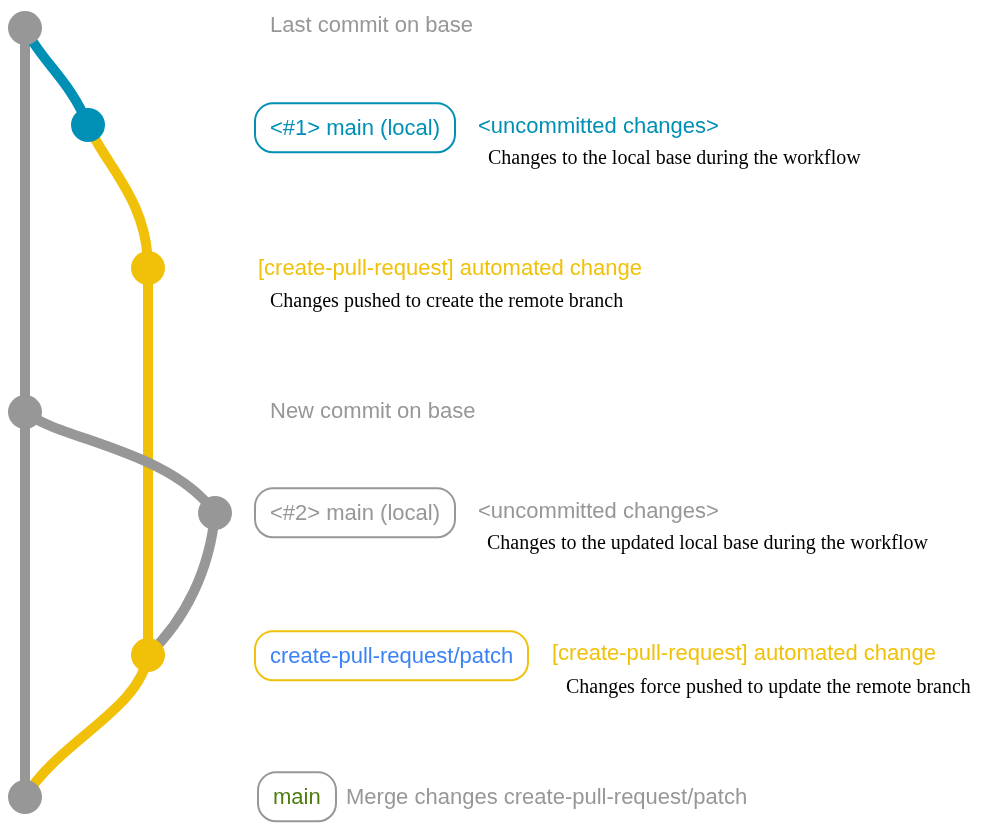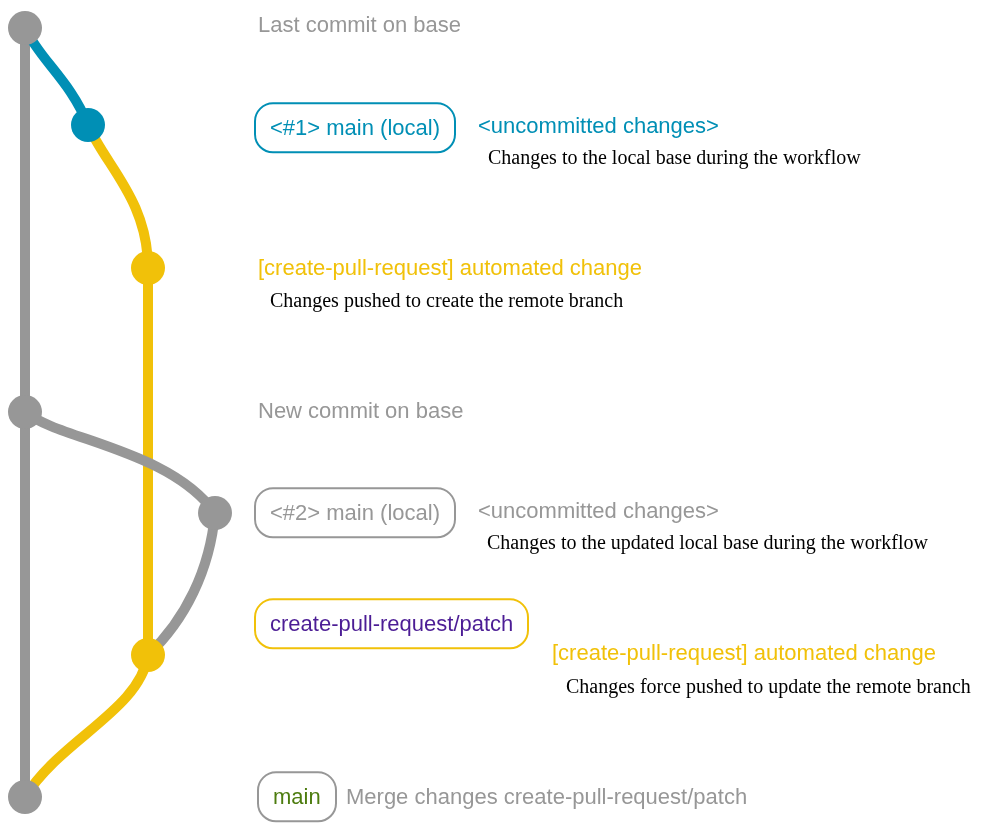--- a/index.html
+++ b/index.html
@@ -12,21 +12,21 @@
     font-family:"Liberation Sans", sans-serif;
   }
   .graph { position:absolute; left:0; top:0; }
   .graph path { fill:none; stroke-width:10; stroke-linecap:round; }
   .abs {
     position:absolute;
     transform:translateY(-50%);
     white-space:nowrap;
     line-height:1.15;
   }
-  .header { font-size:22px; }
+  .header { font-size:22px;margin-left:12px; }
   .msg    { font-size:22px; }
   .note   { font-family:"Liberation Serif", serif; font-size:20px; }
   .branch-box {
     border:2px solid;
     border-radius:19px;
     padding:11px 14px;
     font-size:22px;
     background:#ffffff;
   }
 </style>
@@ -60,20 +60,20 @@
 
   <div class="msg abs" style="left: 258px; top: 268px; color: rgb(241, 193, 9);">[create-pull-request] automated change</div>
   <div class="note abs" style="left: 270px; top: 300px; color: rgb(0, 0, 0);">Changes pushed to create the remote branch</div>
 
   <div class="header abs" style="left: 258px; top: 411px; color: rgb(151, 151, 151); text-align: right;">New commit on base</div>
 
   <div class="branch-box abs" style="left: 254px; top: 513px; color: rgb(151, 151, 151); border-color: rgb(151, 151, 151);">&lt;#2&gt; main (local)</div>
   <div class="msg abs" style="left: 478px; top: 511px; color: rgb(151, 151, 151);">&lt;uncommitted changes&gt;</div>
   <div class="note abs" style="left: 487px; top: 542px; color: rgb(0, 0, 0);">Changes to the updated local base during the workflow</div>
 
-  <div class="branch-box abs" style="left: 254px; top: 624px; color: #4c1d95; border-color: rgb(241, 193, 9); text-align: center;">create-pull-request/patch</div>
+  <div class="branch-box abs" style="left: 254px; top: 656px; color: #3b82f6; border-color: rgb(241, 193, 9); text-align: center;">create-pull-request/patch</div>
   <div class="msg abs" style="left: 552px; top: 653px; color: rgb(241, 193, 9);">[create-pull-request] automated change</div>
   <div class="note abs" style="left: 566px; top: 686px; color: rgb(0, 0, 0);">Changes force pushed to update the remote branch</div>
 
   <div class="branch-box abs" style="left: 257px; top: 797px; color: #4d7c0f; border-color: rgb(151, 151, 151);">main</div>
   <div class="msg abs" style="left: 346px; top: 797px; color: rgb(151, 151, 151);">Merge changes create-pull-request/patch</div>
 
 </div>
 
 </body></html>

